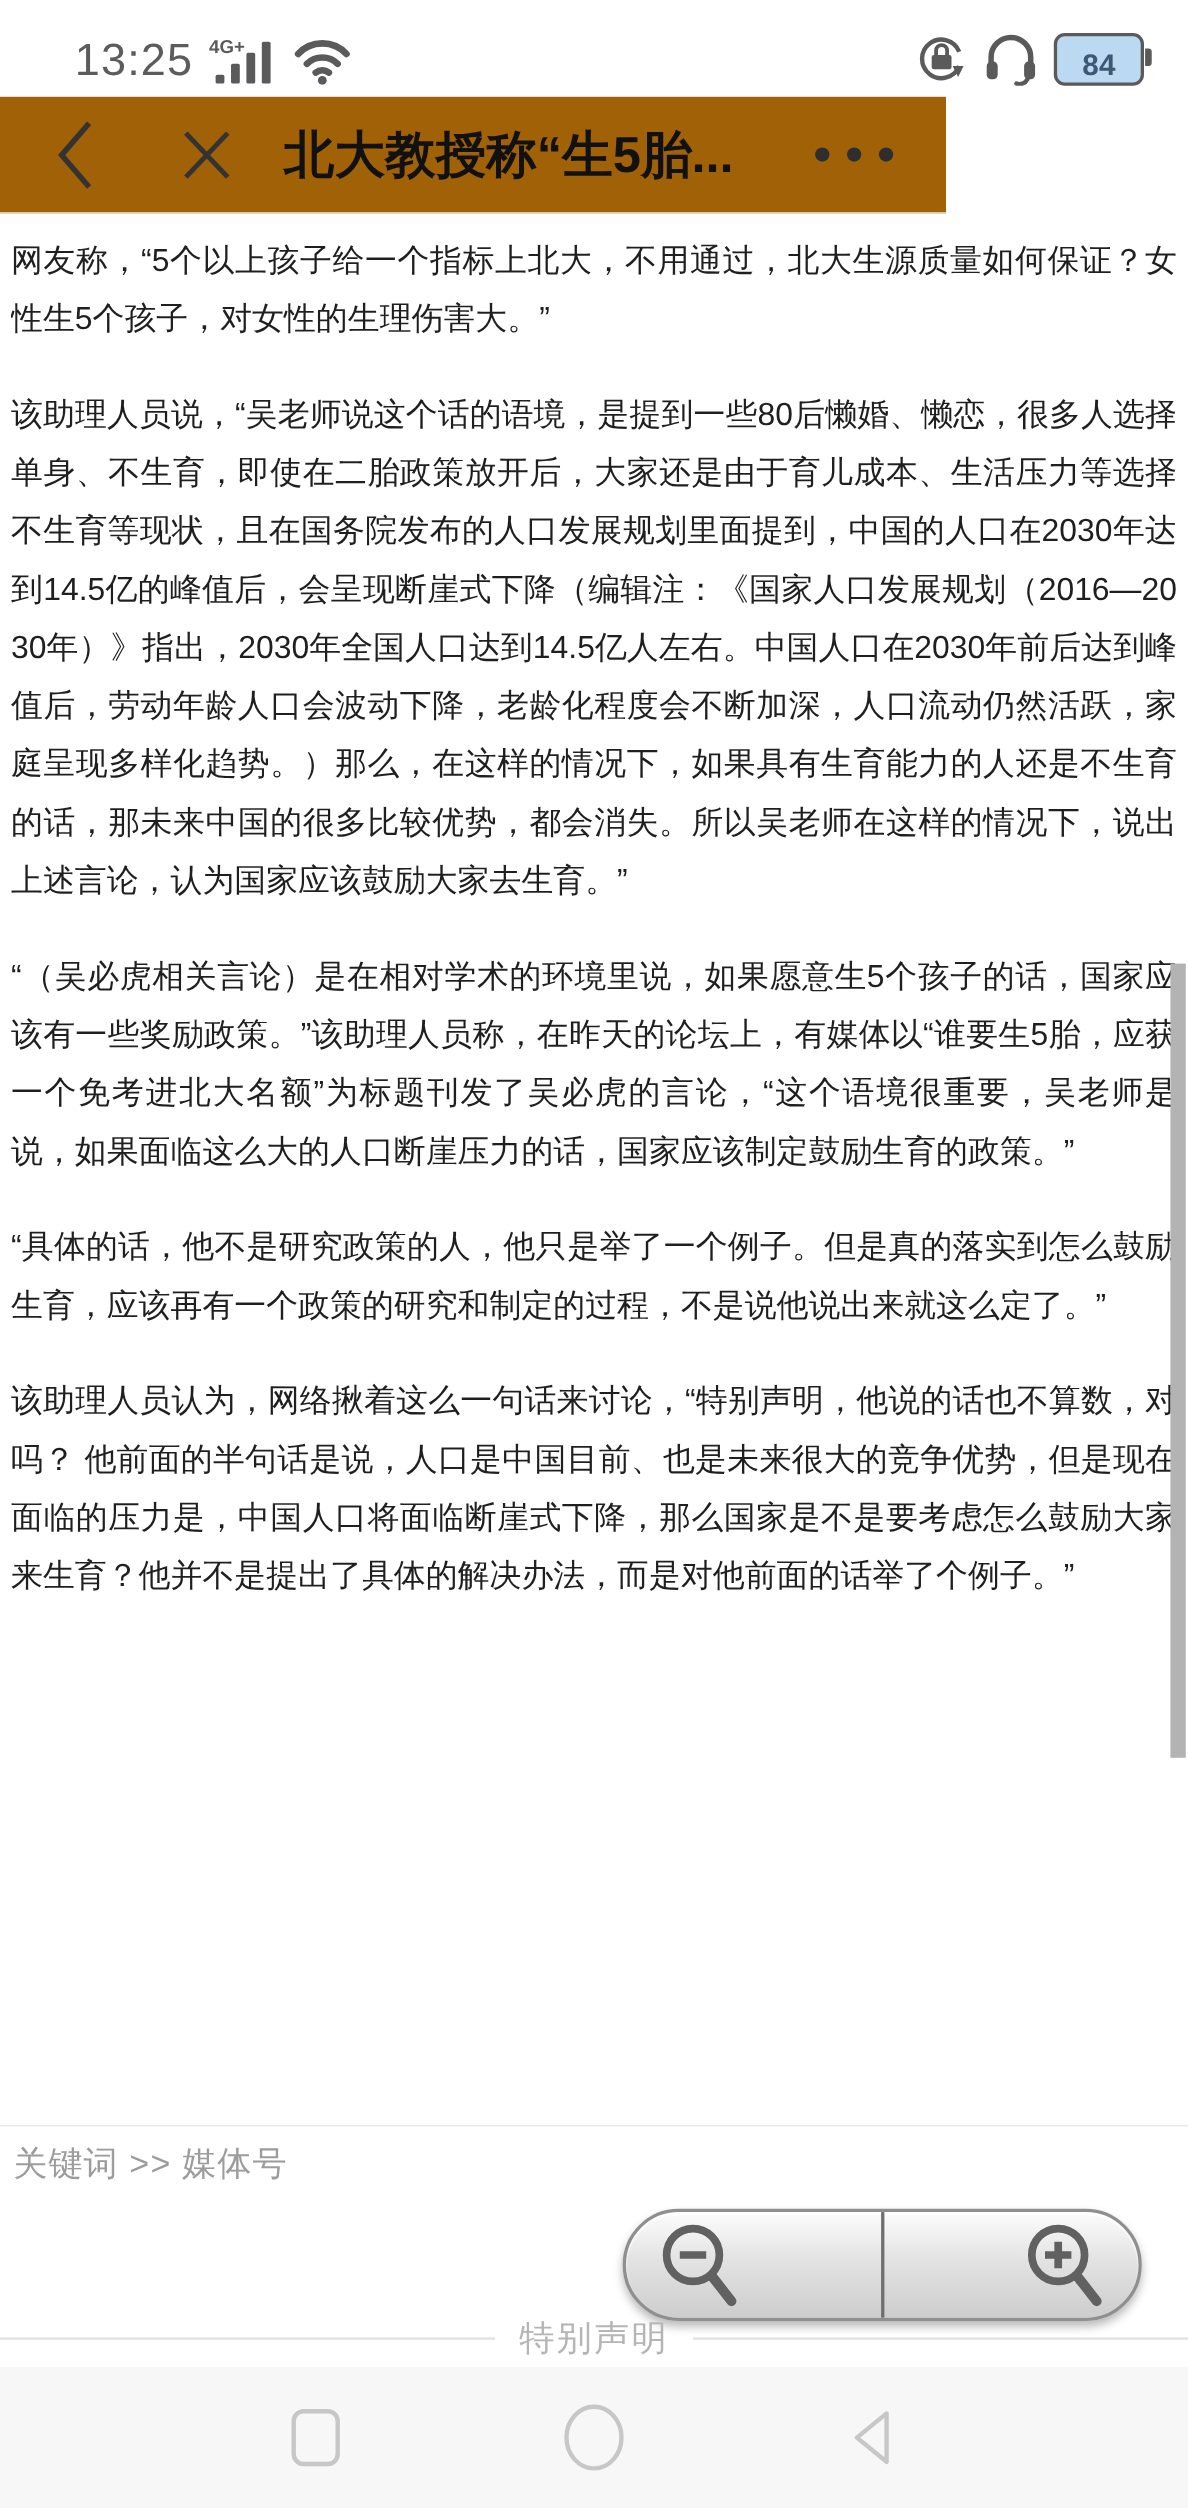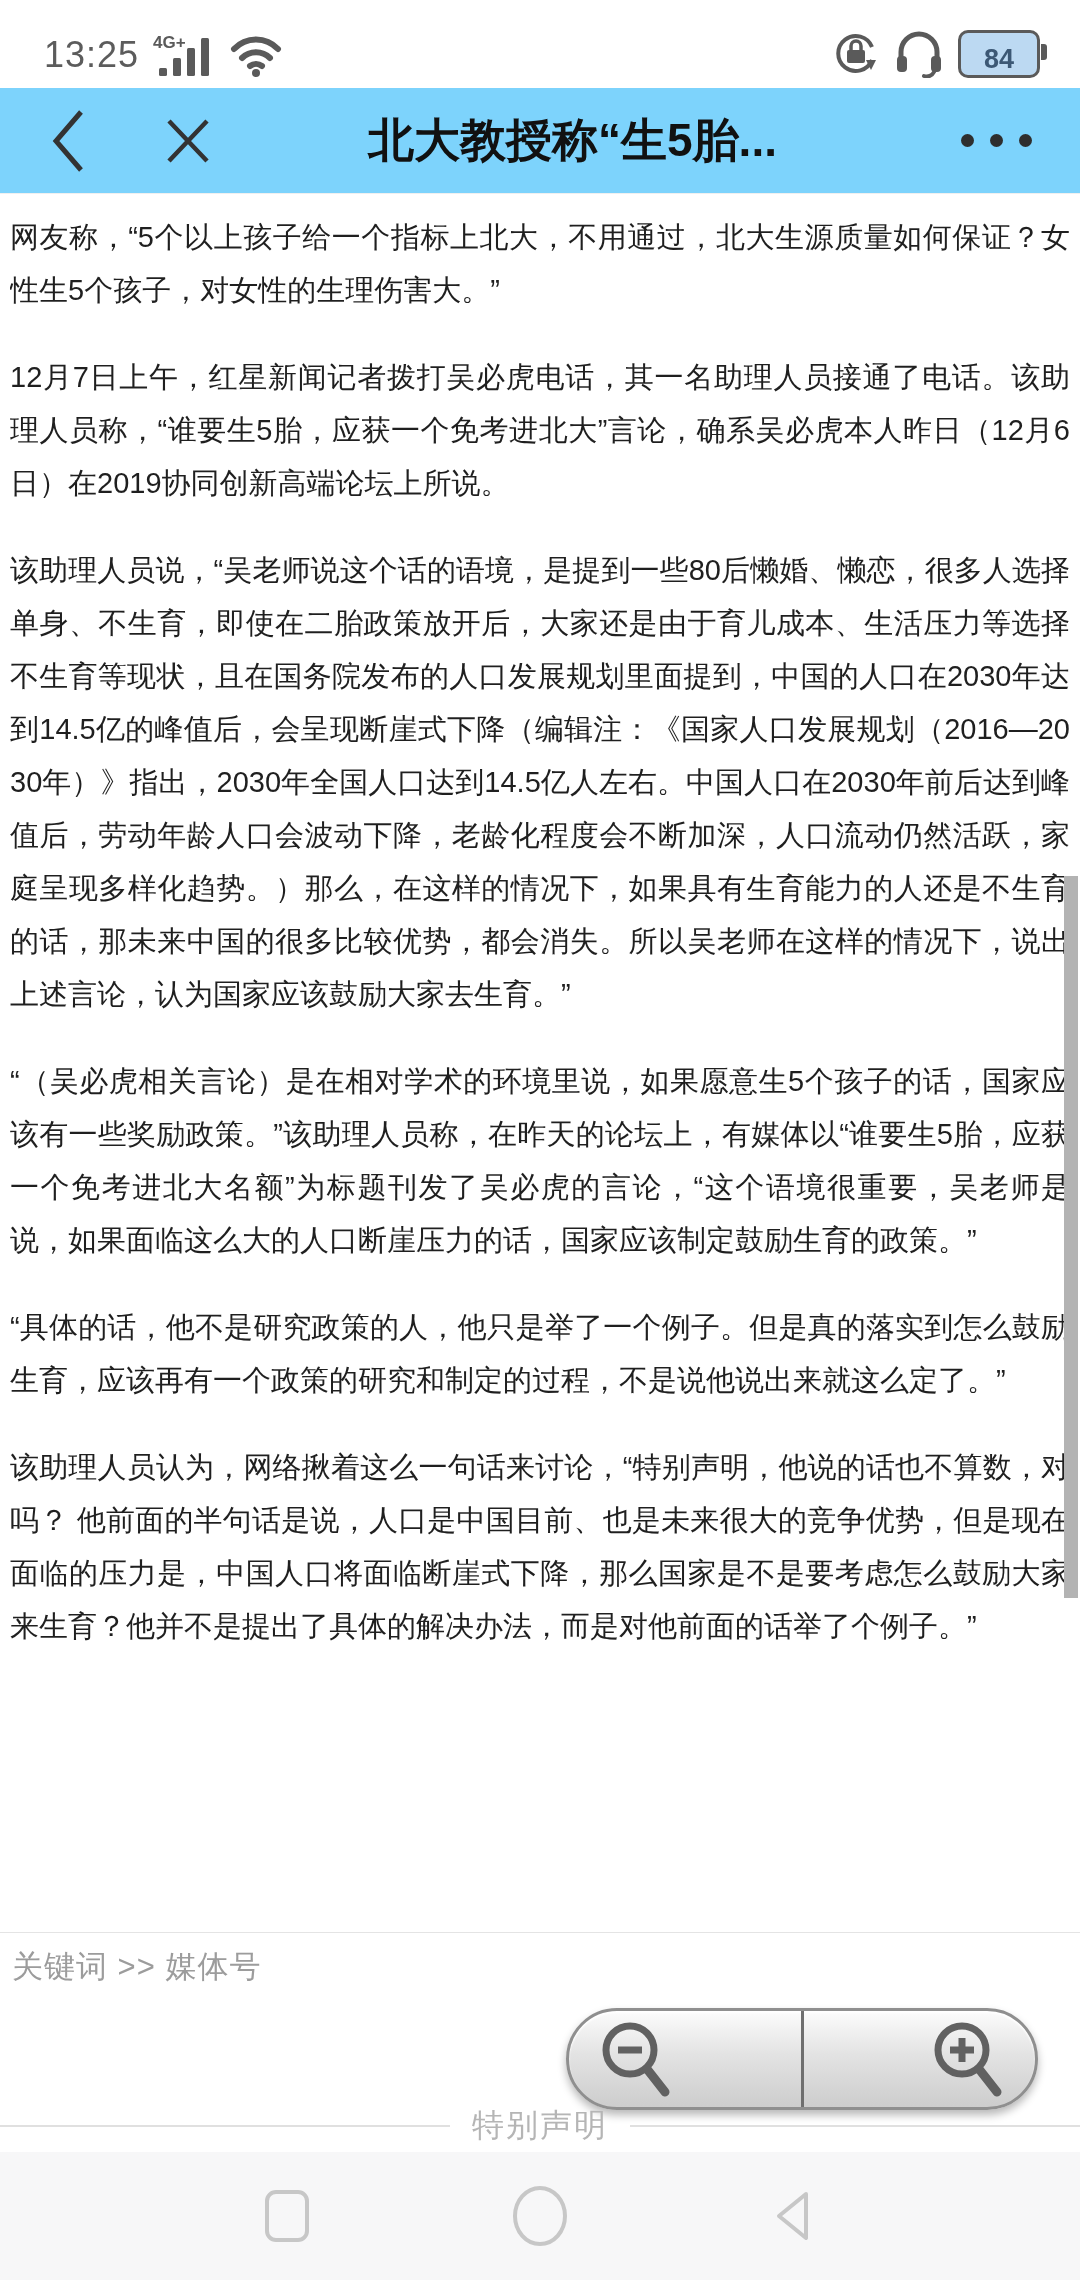--- a/index.html
+++ b/index.html
@@ -7,34 +7,34 @@
     width:1080px;height:2280px;position:relative;background:#ffffff;overflow:hidden;
     font-family:"Liberation Sans","DejaVu Sans",sans-serif;
   }
   
   .status-bar{
     position:absolute;top:0;left:0;width:1080px;height:88px;
     display:flex;align-items:flex-end;justify-content:space-between;
     padding:0 40px 10px 44px;box-sizing:border-box;background:#fff;
   }
   .sb-left,.sb-right{display:flex;align-items:center;gap:14px;}
-  .sb-time{font-size:36px;color:#5c5c5c;letter-spacing:1px;}
+  .sb-time{font-size:41px;color:#5c5c5c;letter-spacing:1px;margin-left:24px;}
   .sb-icon{display:block;}
   .battery{
     position:relative;width:76px;height:42px;border:3px solid #5a5a5a;border-radius:10px;
     background:#bcd9f2;display:flex;align-items:flex-end;justify-content:center;
     font-size:27px;font-weight:bold;color:#3c5875;
   }
   .battery:after{
     content:"";position:absolute;right:-10px;top:11px;width:6px;height:16px;
     background:#5a5a5a;border-radius:0 3px 3px 0;
   }
   
   .nav-bar{
-    position:absolute;top:88px;left:0;width:1080px;height:106px;background:#7dd3fc;
+    position:absolute;top:88px;left:0;width:860px;height:106px;background:#a16207;
     display:flex;align-items:center;box-sizing:border-box;padding:0 48px;
     border-bottom:1px solid #f0f0f0;
   }
   .nav-back{margin-right:76px;display:flex;align-items:center;}
   .nav-close{display:flex;align-items:center;}
   .nav-title{
     flex:1;text-align:center;font-size:46px;font-weight:bold;color:#111;
     white-space:nowrap;overflow:hidden;
   }
   .nav-more{display:flex;gap:16px;margin-left:30px;}
@@ -141,21 +141,20 @@
     <i></i>
       <i></i>
       <i></i>
   </div>
 </div>
 
 <div class="article">
   <div class="clip">
     <p>网友称，“5个以上孩子给一个指标上北大，不用通过，北大生源质量如何保证？女性生5个孩子，对女性的生理伤害大。”</p>
   </div>
-  <p>12月7日上午，红星新闻记者拨打吴必虎电话，其一名助理人员接通了电话。该助理人员称，“谁要生5胎，应获一个免考进北大”言论，确系吴必虎本人昨日（12月6日）在2019协同创新高端论坛上所说。</p>
   <p>该助理人员说，“吴老师说这个话的语境，是提到一些80后懒婚、懒恋，很多人选择单身、不生育，即使在二胎政策放开后，大家还是由于育儿成本、生活压力等选择不生育等现状，且在国务院发布的人口发展规划里面提到，中国的人口在2030年达到14.5亿的峰值后，会呈现断崖式下降（编辑注：《国家人口发展规划（2016—2030年）》指出，2030年全国人口达到14.5亿人左右。中国人口在2030年前后达到峰值后，劳动年龄人口会波动下降，老龄化程度会不断加深，人口流动仍然活跃，家庭呈现多样化趋势。）那么，在这样的情况下，如果具有生育能力的人还是不生育的话，那未来中国的很多比较优势，都会消失。所以吴老师在这样的情况下，说出上述言论，认为国家应该鼓励大家去生育。”</p>
   <p>“（吴必虎相关言论）是在相对学术的环境里说，如果愿意生5个孩子的话，国家应该有一些奖励政策。”该助理人员称，在昨天的论坛上，有媒体以“谁要生5胎，应获一个免考进北大名额”为标题刊发了吴必虎的言论，“这个语境很重要，吴老师是说，如果面临这么大的人口断崖压力的话，国家应该制定鼓励生育的政策。”</p>
   <p>“具体的话，他不是研究政策的人，他只是举了一个例子。但是真的落实到怎么鼓励生育，应该再有一个政策的研究和制定的过程，不是说他说出来就这么定了。”</p>
   <p>该助理人员认为，网络揪着这么一句话来讨论，“特别声明，他说的话也不算数，对吗？ 他前面的半句话是说，人口是中国目前、也是未来很大的竞争优势，但是现在面临的压力是，中国人口将面临断崖式下降，那么国家是不是要考虑怎么鼓励大家来生育？他并不是提出了具体的解决办法，而是对他前面的话举了个例子。”</p>
 </div>
 
 <div class="kw-divider"></div>
 <div class="keywords">关键词 &gt;&gt; 媒体号</div>
 
 <div class="scroll-thumb"></div>

